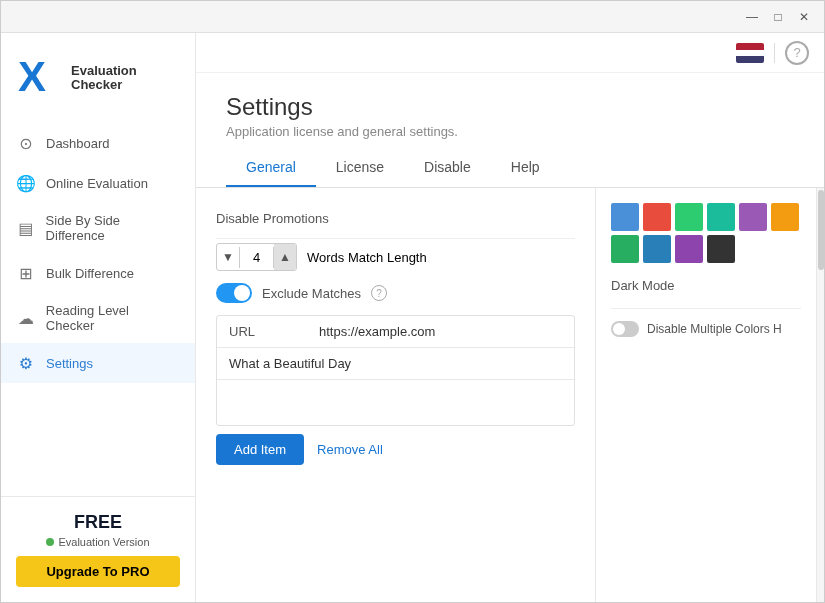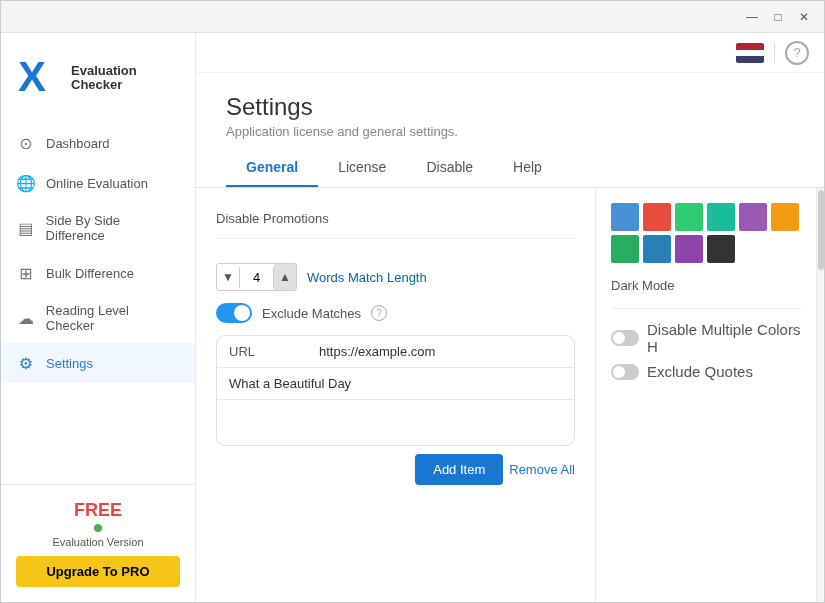--- a/index.html
+++ b/index.html
@@ -20,94 +20,94 @@
     .logo-text { display: flex; flex-direction: column; line-height: 1.1; }
     .logo-text span { font-size: 13px; font-weight: bold; color: #333; }
     .logo-icon { width: 50px; height: 50px; margin-right: 5px; }
 
     .nav-item { display: flex; align-items: center; padding: 10px 15px; cursor: pointer; color: #555; font-size: 13px; border-radius: 0; }
     .nav-item.active { background: #f0f7ff; color: #2d7dd2; }
     .nav-icon { width: 20px; height: 20px; margin-right: 10px; display: flex; align-items: center; justify-content: center; color: #777; font-size: 16px; }
     .nav-item.active .nav-icon { color: #2d7dd2; }
 
     .sidebar-bottom { margin-top: auto; padding: 15px; text-align: center; border-top: 1px solid #e8e8e8; }
-    .free-badge { font-size: 18px; font-weight: bold; color: #ef4444; text-align: center; }
-    .eval-text { font-size: 11px; color: #555; display: flex; align-items: center; justify-content: center; gap: 4px; margin: 3px 0 8px 0; flex-direction: column; }
+    .free-badge { font-size: 18px; font-weight: bold; color: #0f172a; text-align: center; }
+    .eval-text { font-size: 11px; color: #555; display: flex; align-items: center; justify-content: center; gap: 4px; margin: 3px 0 8px 0; }
     .dot-green { width: 8px; height: 8px; background: #4caf50; border-radius: 50%; display: inline-block; }
     .upgrade-btn { background: #f5c518; border: none; padding: 8px 20px; border-radius: 4px; font-size: 13px; font-weight: bold; cursor: pointer; width: 100%; }
 
     
     .content { flex: 1; display: flex; flex-direction: column; overflow: hidden; background: #fff; }
 
     
     .topbar { height: 40px; background: #fff; display: flex; align-items: center; justify-content: flex-end; padding: 0 15px; border-bottom: 1px solid #f0f0f0; gap: 10px; }
     .flag-icon { width: 28px; height: 20px; background: linear-gradient(to bottom, #b22234 0%, #b22234 35%, #fff 35%, #fff 65%, #3c3b6e 65%); border-radius: 2px; cursor: pointer; }
     .help-circle { width: 24px; height: 24px; border-radius: 50%; border: 2px solid #aaa; display: flex; align-items: center; justify-content: center; font-size: 13px; color: #aaa; cursor: pointer; }
 
     
     .page-header { padding: 20px 30px 10px 30px; }
     .page-title { font-size: 24px; font-weight: 400; color: #333; }
     .page-subtitle { font-size: 13px; color: #888; margin-top: 3px; }
 
     
     .tabs { display: flex; padding: 0 30px; border-bottom: 1px solid #e0e0e0; }
     .tab { padding: 10px 20px; cursor: pointer; font-size: 14px; color: #555; border-bottom: 2px solid transparent; }
-    .tab.active { color: #1976d2; border-bottom: 2px solid #1976d2; font-weight: 700; }
+    .tab.active { color: #1976d2; border-bottom: 2px solid #1976d2; font-weight: 400; }
 
     
     .settings-body { flex: 1; display: flex; overflow: hidden; }
     .settings-left { flex: 1; padding: 15px 20px; overflow-y: auto; border-right: 1px solid #e8e8e8; }
     .settings-right { width: 220px; padding: 15px; overflow-y: auto; }
 
     
     .section-row { display: flex; align-items: center; margin-bottom: 12px; gap: 10px; }
 
     .number-control { display: flex; align-items: center; border: 1px solid #ccc; border-radius: 3px; overflow: hidden; }
     .num-display { width: 35px; text-align: center; font-size: 13px; padding: 3px; border-left: 1px solid #ccc; border-right: 1px solid #ccc; }
     .num-btn { width: 22px; height: 26px; display: flex; align-items: center; justify-content: center; cursor: pointer; font-size: 12px; color: #555; }
     .num-btn.up { background: #f0f0f0; color: #555; }
 
     .toggle-switch { width: 36px; height: 20px; background: #2196f3; border-radius: 10px; position: relative; cursor: pointer; }
     .toggle-knob { width: 16px; height: 16px; background: #fff; border-radius: 50%; position: absolute; top: 2px; right: 2px; transition: left 0.2s; }
 
     .help-icon { width: 16px; height: 16px; border-radius: 50%; border: 1.5px solid #aaa; display: flex; align-items: center; justify-content: center; font-size: 10px; color: #aaa; cursor: pointer; }
 
     
-    .exclude-table { border: 1px solid #e0e0e0; border-radius: 9px; margin: 8px 0; width: 100%; }
+    .exclude-table { border: 1px solid #e0e0e0; border-radius: 3px; margin: 8px 0; width: 100%; }
     .table-row { display: flex; border-bottom: 1px solid #e8e8e8; }
     .table-row:last-child { border-bottom: none; }
     .table-cell { padding: 8px 12px; font-size: 13px; color: #333; }
     .table-cell.col-type { width: 90px; color: #555; }
     .table-cell.col-value { flex: 1; }
     .empty-row { height: 45px; }
 
     
-    .btn-row { display: flex; align-items: center; gap: 6px; margin-top: 5px; justify-content: flex-end; }
+    .btn-row { display: flex; align-items: center; gap: 13px; margin-top: 5px; }
     .add-btn { background: #1976d2; color: #fff; border: none; padding: 8px 18px; border-radius: 4px; font-size: 13px; cursor: pointer; }
     .remove-link { color: #1976d2; font-size: 13px; cursor: pointer; text-decoration: none; background: none; border: none; }
 
     
     .color-palette { display: flex; flex-wrap: wrap; gap: 4px; margin-bottom: 15px; }
     .color-swatch { width: 28px; height: 28px; border-radius: 2px; cursor: pointer; }
 
     .dark-mode-row { display: flex; align-items: center; gap: 8px; font-size: 13px; color: #555; margin-bottom: 15px; }
 
     .online-settings-title { font-size: 14px; font-weight: 600; color: #333; margin-bottom: 10px; }
-    .online-setting-row { display: flex; align-items: center; gap: 8px; font-size: 15px; color: #555; margin-bottom: 8px; }
+    .online-setting-row { display: flex; align-items: center; gap: 8px; font-size: 12px; color: #555; margin-bottom: 8px; }
 
     .mini-toggle { width: 28px; height: 16px; background: #ccc; border-radius: 8px; position: relative; cursor: pointer; flex-shrink: 0; }
     .mini-toggle-knob { width: 12px; height: 12px; background: #fff; border-radius: 50%; position: absolute; top: 2px; left: 2px; }
 
     
     .settings-left::-webkit-scrollbar { width: 6px; }
     .settings-left::-webkit-scrollbar-track { background: #f0f0f0; }
     .settings-left::-webkit-scrollbar-thumb { background: #ccc; border-radius: 3px; }
 
     
-    .promo-row { padding: 8px 0 12px 0; font-size: 13px; color: #555; border-bottom: 1px solid #eee; margin-bottom: 24px; }
+    .promo-row { padding: 8px 0 12px 0; font-size: 13px; color: #555; border-bottom: 1px solid #eee; margin-bottom: 4px; }
   </style>
 </head>
 <body>
 
 <div class="window">
 
   <div class="titlebar">
     <div class="titlebar-btn minimize">—</div>
     <div class="titlebar-btn maximize">□</div>
     <div class="titlebar-btn close">✕</div>
@@ -189,21 +189,21 @@
           <div class="promo-row">
             <span>Disable Promotions</span>
           </div>
 
           <div class="section-row">
             <div class="number-control">
               <div class="num-btn down">▼</div>
               <div class="num-display">4</div>
               <div class="num-btn up" style="background:#e0e0e0; color:#555;">▲</div>
             </div>
-            <span style="font-size:13px;color:#0369a1;">Words Match Length</span>
+            <span style="font-size:13px;color:#000000;">Words Match Length</span>
           </div>
 
           <div class="section-row">
             <div class="toggle-switch">
               <div class="toggle-knob"></div>
             </div>
             <span style="font-size:13px;color:#555;">Exclude Matches</span>
             <div class="help-icon">?</div>
           </div>
 
@@ -246,26 +246,20 @@
           <hr style="border:none;border-top:1px solid #eee;margin-bottom:12px;">
 
 
           <div class="online-setting-row">
             <div class="mini-toggle">
               <div class="mini-toggle-knob"></div>
             </div>
             <span>Disable Multiple Colors H</span>
           </div>
 
-          <div class="online-setting-row">
-            <div class="mini-toggle">
-              <div class="mini-toggle-knob"></div>
-            </div>
-            <span>Exclude Quotes</span>
-          </div>
 
         </div>
 
         <div style="width:8px;background:#f5f5f5;border-left:1px solid #e8e8e8;">
           <div style="width:6px;height:80px;background:#ccc;border-radius:3px;margin:2px auto;"></div>
         </div>
       </div>
     </div>
   </div>
 </div>

